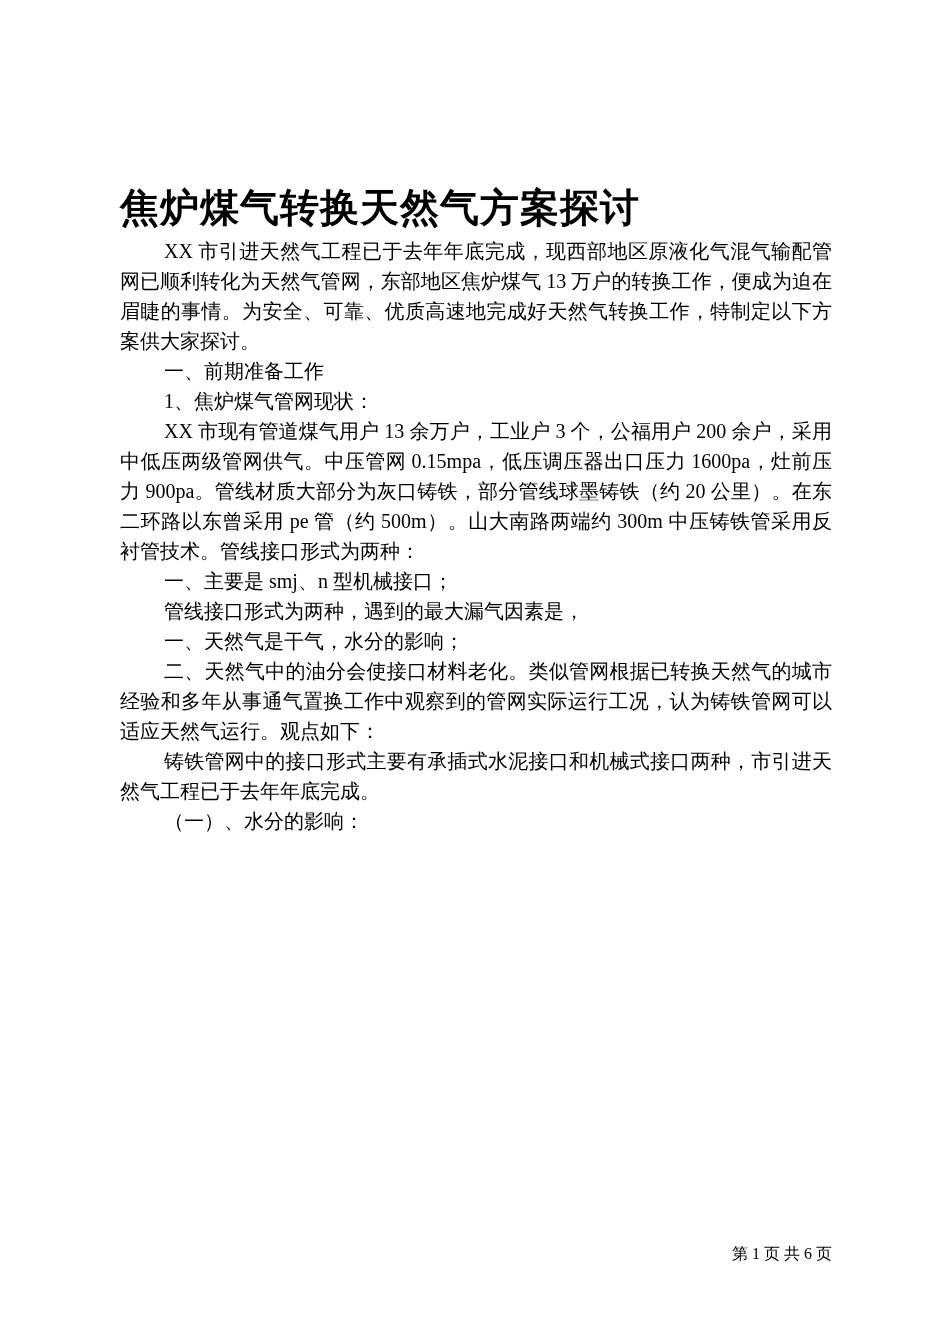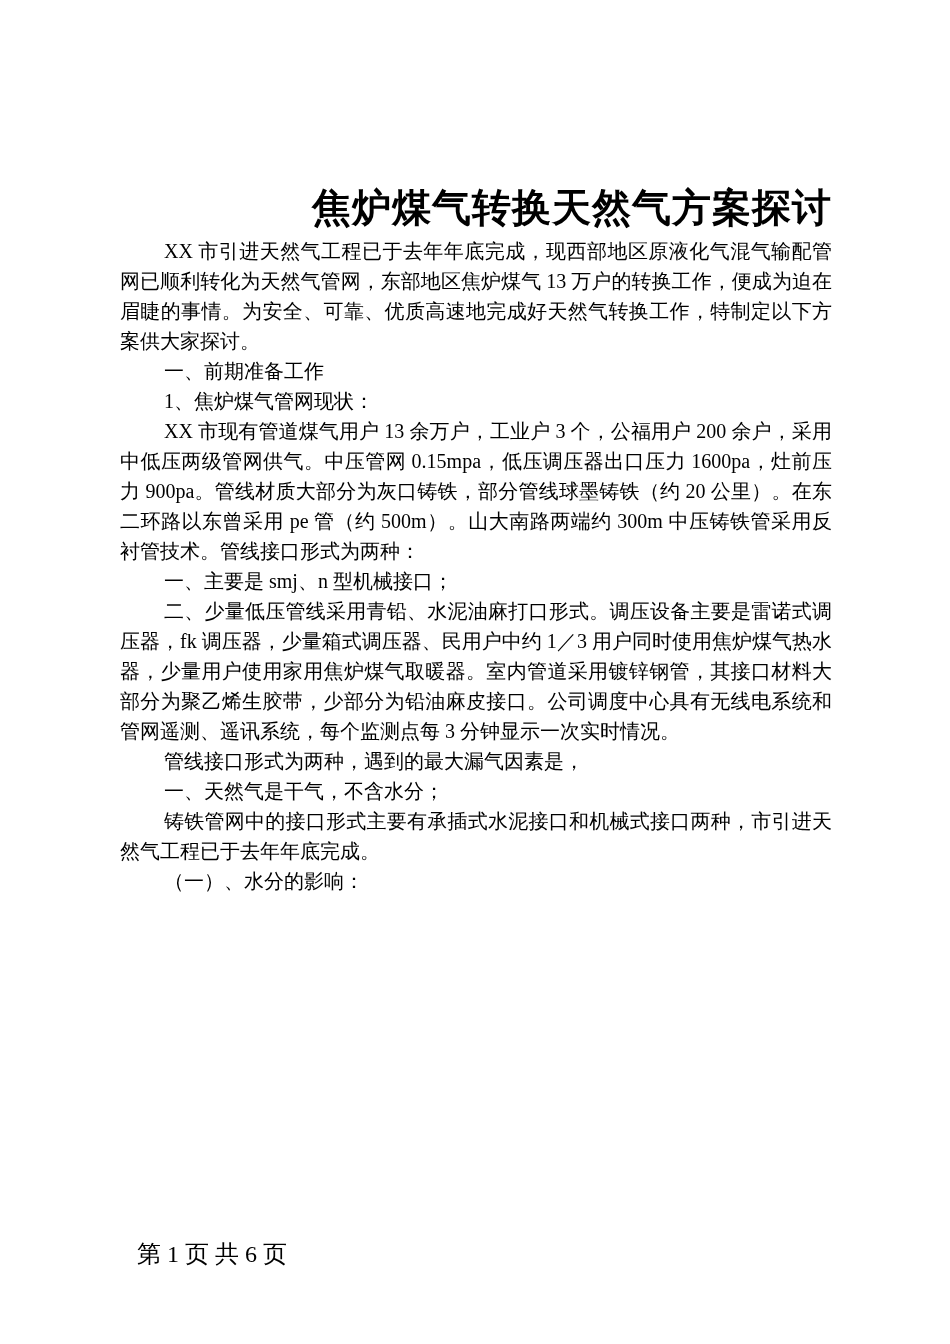--- a/index.html
+++ b/index.html
@@ -20,55 +20,55 @@
     position: absolute;
     left: 120px;
     top: 180px;
     width: 712px;
   }
   .doc-title {
     margin: 0;
     font-size: 39px;
     line-height: 56px;
     font-weight: bold;
-    text-align: right;
+    text-align: left;
     letter-spacing: 1px;
     white-space: nowrap;
   }
   .para {
     margin: 0;
     font-size: 20px;
     line-height: 30px;
     text-align: justify;
     text-indent: 2.2em;
     word-break: break-all;
   }
   .footer {
     position: absolute;
-    left: 137px;
+    left: 120px;
     width: 712px;
     top: 1240px;
-    text-align: left;
-    font-size: 24px;
+    text-align: right;
+    font-size: 16px;
     line-height: 28px;
   }
 </style>
 </head>
 <body>
 
 <div class="page">
   <div class="content">
     <h1 class="doc-title">焦炉煤气转换天然气方案探讨</h1>
 
     <p class="para">XX 市引进天然气工程已于去年年底完成，现西部地区原液化气混气输配管网已顺利转化为天然气管网，东部地区焦炉煤气 13 万户的转换工作，便成为迫在眉睫的事情。为安全、可靠、优质高速地完成好天然气转换工作，特制定以下方案供大家探讨。</p>
     <p class="para">一、前期准备工作</p>
     <p class="para">1、焦炉煤气管网现状：</p>
     <p class="para">XX 市现有管道煤气用户 13 余万户，工业户 3 个，公福用户 200 余户，采用中低压两级管网供气。中压管网 0.15mpa，低压调压器出口压力 1600pa，灶前压力 900pa。管线材质大部分为灰口铸铁，部分管线球墨铸铁（约 20 公里）。在东二环路以东曾采用 pe 管（约 500m）。山大南路两端约 300m 中压铸铁管采用反衬管技术。管线接口形式为两种：</p>
     <p class="para">一、主要是 smj、n 型机械接口；</p>
-    <p class="para">二、少量低压管线采用青铅、水泥油麻打口形式。调压设备主要是雷诺式调压器，fk 调压器，少量箱式调压器、民用户中约 1／3 用户同时使用焦炉煤气热水器，少量用户使用家用焦炉煤气取暖器。室内管道采用镀锌钢管，其接口材料大部分为聚乙烯生胶带，少部分为铅油麻皮接口。公司调度中心具有无线电系统和管网遥测、遥讯系统，每个监测点每 3 分钟显示一次实时情况。</p>
     <p class="para">管线接口形式为两种，遇到的最大漏气因素是，</p>
-    <p class="para">一、天然气是干气，不含水分；</p>
+    <p class="para">一、天然气是干气，水分的影响；</p>
+    <p class="para">二、天然气中的油分会使接口材料老化。类似管网根据已转换天然气的城市经验和多年从事通气置换工作中观察到的管网实际运行工况，认为铸铁管网可以适应天然气运行。观点如下：</p>
     <p class="para">铸铁管网中的接口形式主要有承插式水泥接口和机械式接口两种，市引进天然气工程已于去年年底完成。</p>
     <p class="para">（一）、水分的影响：</p>
   </div>
 
   <div class="footer">第 1 页  共 6 页</div>
 </div>
 
 </body></html>

